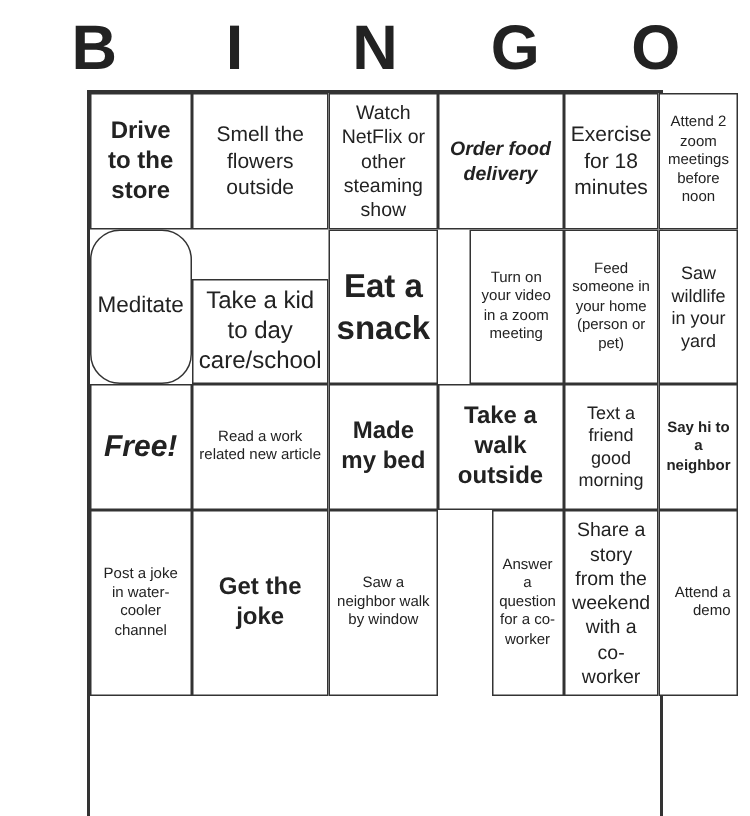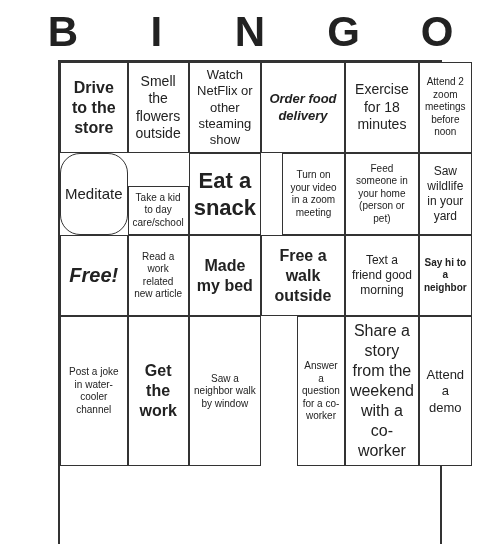--- a/index.html
+++ b/index.html
@@ -74,33 +74,33 @@
 <div class="bingo-grid">
 
   <div class="bingo-cell large-text">Drive to the store</div>
   <div class="bingo-cell">Smell the flowers outside</div>
   <div class="bingo-cell" style="font-size:13px;">Watch NetFlix or other steaming show</div>
   <div class="bingo-cell" style="font-size:13px; font-weight:bold;font-style:italic;">Order food delivery</div>
   <div class="bingo-cell">Exercise for 18 minutes</div>
 
   <div class="bingo-cell" style="font-size:10px;">Attend 2 zoom meetings before noon</div>
   <div class="bingo-cell" style="font-size:15px;border-radius:20px;">Meditate</div>
-  <div class="bingo-cell" style="font-size:10px;margin-top:33px;">Take a kid to day care/school</div>
+  <div class="bingo-cell" style="font-size:16px;margin-top:33px;">Take a kid to day care/school</div>
   <div class="bingo-cell xl-text">Eat a snack</div>
   <div class="bingo-cell" style="font-size:10px;margin-left:21px;">Turn on your video in a zoom meeting</div>
 
   <div class="bingo-cell" style="font-size:10px;">Feed someone in your home (person or pet)</div>
   <div class="bingo-cell" style="font-size:12px;">Saw wildlife in your yard</div>
   <div class="bingo-cell free">Free!</div>
   <div class="bingo-cell" style="font-size:10px;">Read a work related new article</div>
   <div class="bingo-cell large-text">Made my bed</div>
 
-  <div class="bingo-cell large-text">Free a walk outside</div>
+  <div class="bingo-cell large-text">Take a walk outside</div>
   <div class="bingo-cell" style="font-size:12px;">Text a friend good morning</div>
   <div class="bingo-cell" style="font-size:10px; font-weight:bold;">Say hi to a neighbor</div>
   <div class="bingo-cell" style="font-size:10px;">Post a joke in water-cooler channel</div>
 
-  <div class="bingo-cell large-text">Get the work</div>
+  <div class="bingo-cell large-text">Get the joke</div>
   <div class="bingo-cell" style="font-size:10px;">Saw a neighbor walk by window</div>
   <div class="bingo-cell" style="font-size:10px;margin-left:36px;">Answer a question for a co-worker</div>
-  <div class="bingo-cell" style="font-size:16px;">Share a story from the weekend with a co-worker</div>
-  <div class="bingo-cell" style="font-size:13px;">Attend a demo</div>
+  <div class="bingo-cell" style="font-size:13px;">Share a story from the weekend with a co-worker</div>
+  <div class="bingo-cell" style="font-size:10px;text-align:right;">Attend a demo</div>
 </div>
 
 </body></html>

